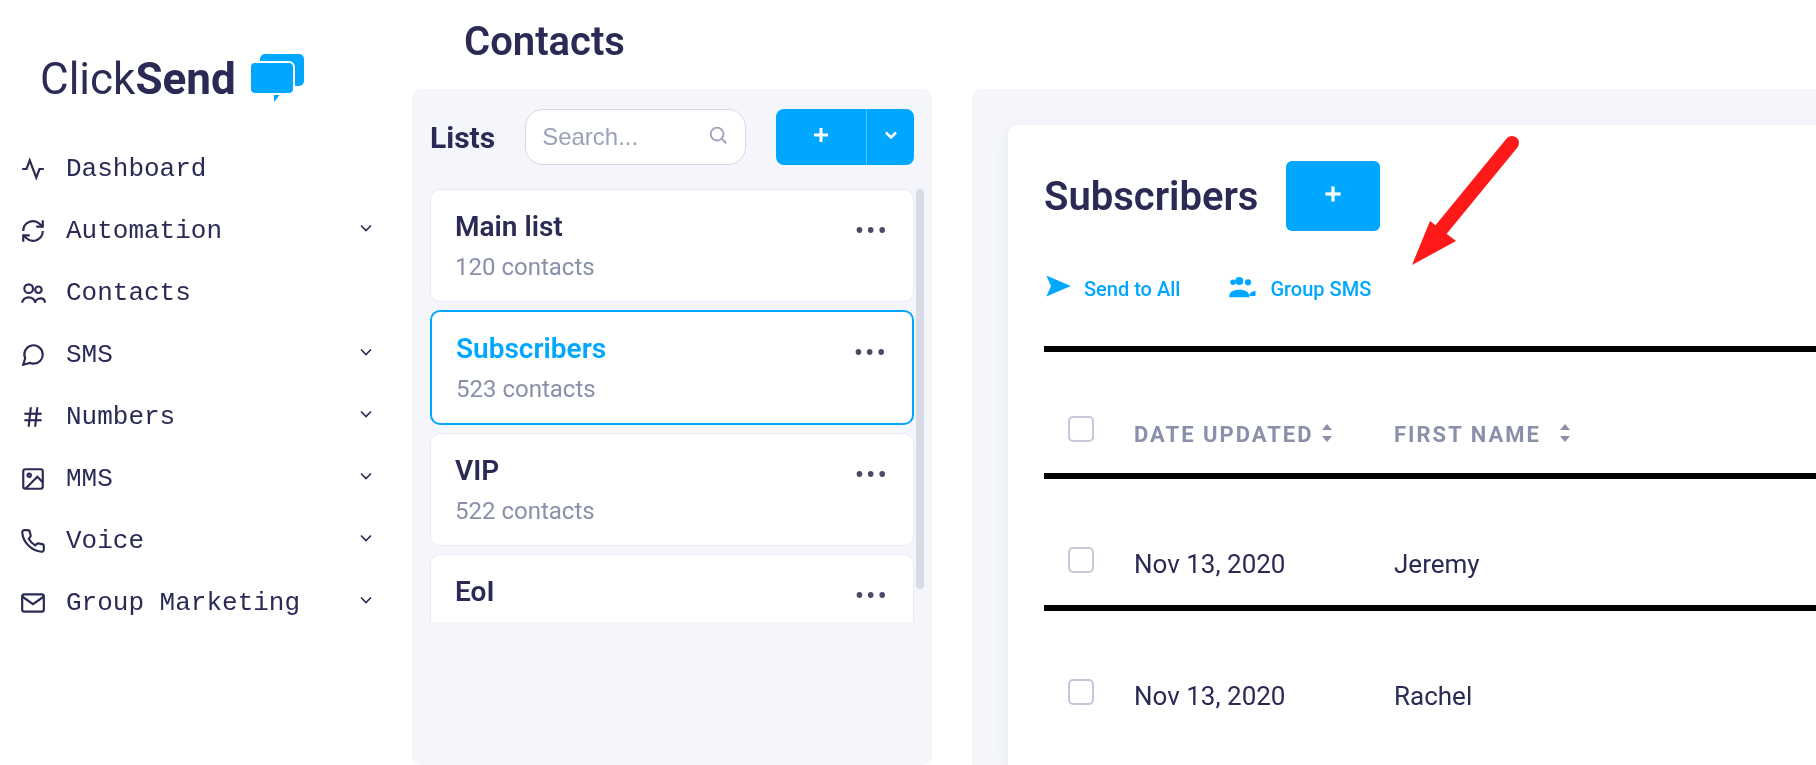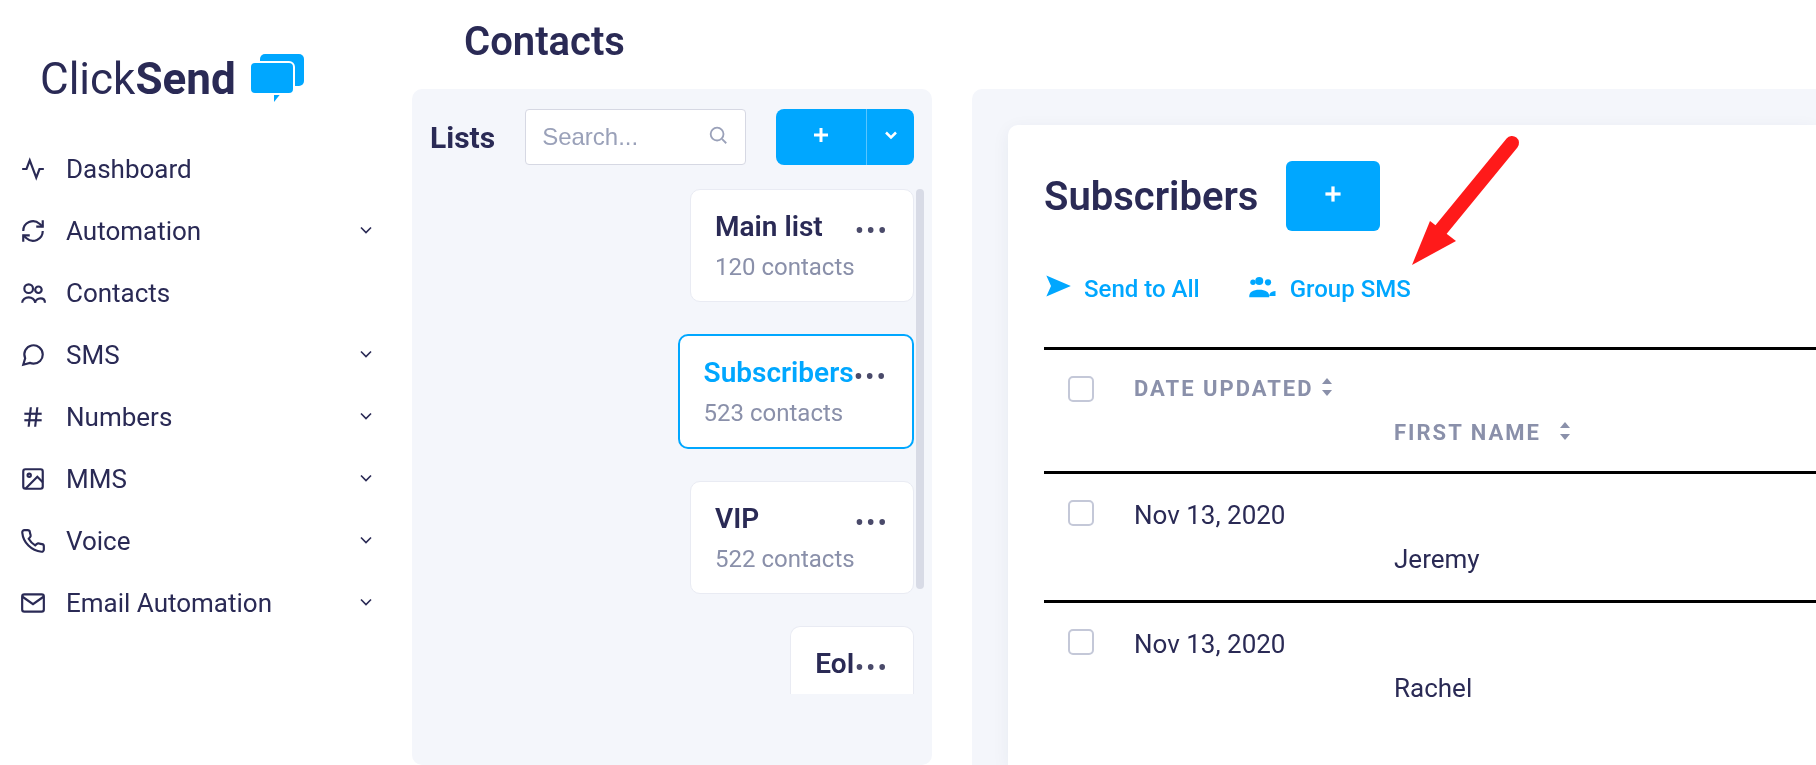--- a/index.html
+++ b/index.html
@@ -39,20 +39,21 @@
     display: flex;
     flex-direction: column;
   }
   .nav-item {
     display: flex;
     padding: 16px 24px 16px 18px;
     font-size: 26px;
     color: #2a2a55;
     cursor: pointer;
     gap: 18px;
+    font-family: Liberation Mono, monospace;
   }
   .nav-item .icon {
     width: 30px;
     height: 30px;
     display: flex;
     align-items: center;
     justify-content: center;
     color: #2a2a55;
   }
   .nav-item .chevron {
@@ -95,21 +96,21 @@
   .lists-label {
     font-size: 30px;
     font-weight: 700;
     color: #2a2a55;
   }
   .search-box {
     flex: 1;
     display: flex;
     align-items: center;
     border: 1.5px solid #d6d8e3;
-    border-radius: 4px;
+    border-radius: 18px;
     height: 56px;
     padding: 0 16px;
     background: #fff;
   }
   .search-input {
     border: none;
     outline: none;
     font-size: 24px;
     color: #2a2a55;
     width: 100%;
@@ -136,23 +137,22 @@
     width: 48px;
     display: flex;
     align-items: center;
     justify-content: center;
     border-left: 1px solid rgba(255,255,255,0.35);
     border-radius: 0 8px 8px 0;
   }
   .list-cards {
     display: flex;
     flex-direction: column;
-    gap: 32px;
+    gap: 8px;
     position: relative;
-    align-items: flex-end;
   }
   .scrollbar-track {
     position: absolute;
     right: -10px;
     top: 0;
     width: 8px;
     height: 400px;
     background: #d8dbe6;
     border-radius: 4px;
   }
@@ -220,37 +220,37 @@
     display: flex;
     align-items: center;
     justify-content: center;
     color: #fff;
     cursor: pointer;
   }
   .detail-actions {
     display: flex;
     gap: 48px;
     margin-top: 40px;
-    font-size: 24px;
+    font-size: 20px;
     color: #00a7ff;
     font-weight: 500;
   }
   .detail-action {
     display: flex;
     align-items: center;
     gap: 12px;
     cursor: pointer;
   }
   .table {
     margin-top: 40px;
   }
   .table-header, .table-row {
     display: flex;
-    align-items: flex-start;
-    border-top: 3px solid #000000;
+    align-items: flex-end;
+    border-top: 6px solid #000000;
     padding: 26px 0;
   }
   .table-header {
     color: #8a90aa;
     font-size: 22px;
     font-weight: 700;
     letter-spacing: 2px;
     text-transform: uppercase;
   }
   .table-row {
@@ -396,21 +396,21 @@
       </span>
     </div>
 
     <div class="nav-item">
       <span class="icon">
         <svg width="26" height="26" viewBox="0 0 24 24" fill="none" stroke="currentColor" stroke-width="2">
             <rect x="2" y="4" width="20" height="16" rx="2"></rect>
             <polyline points="2 6 12 13 22 6"></polyline>
           </svg>
       </span>
-      <span>Email Automation</span>
+      <span>Group Marketing</span>
       <span class="chevron">
         <svg width="20" height="20" viewBox="0 0 24 24" fill="none" stroke="currentColor" stroke-width="2">
             <polyline points="6 9 12 15 18 9"></polyline>
           </svg>
       </span>
     </div>
 
   </div>
 </nav>
 

